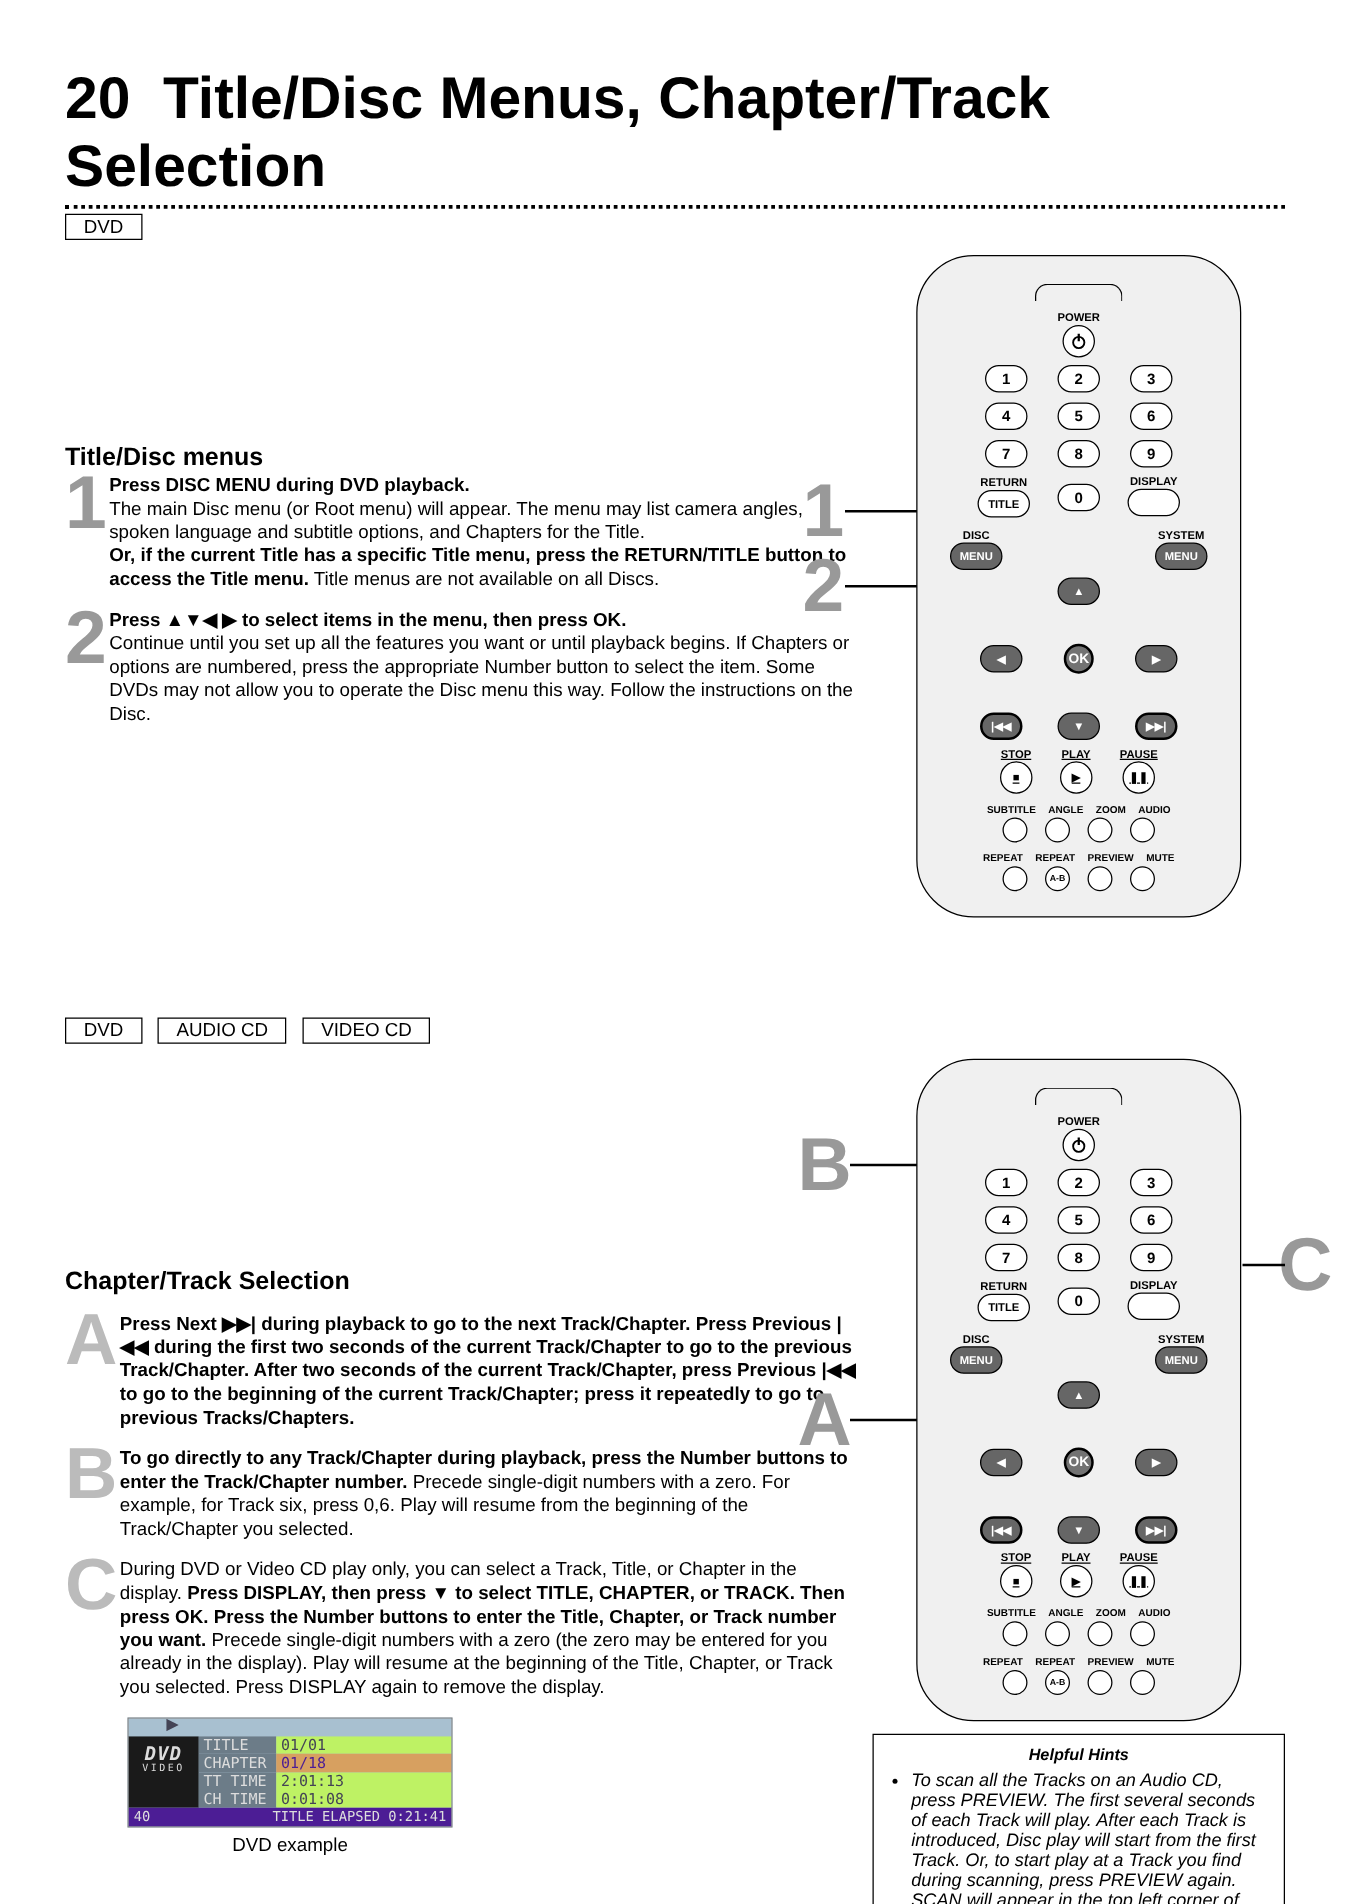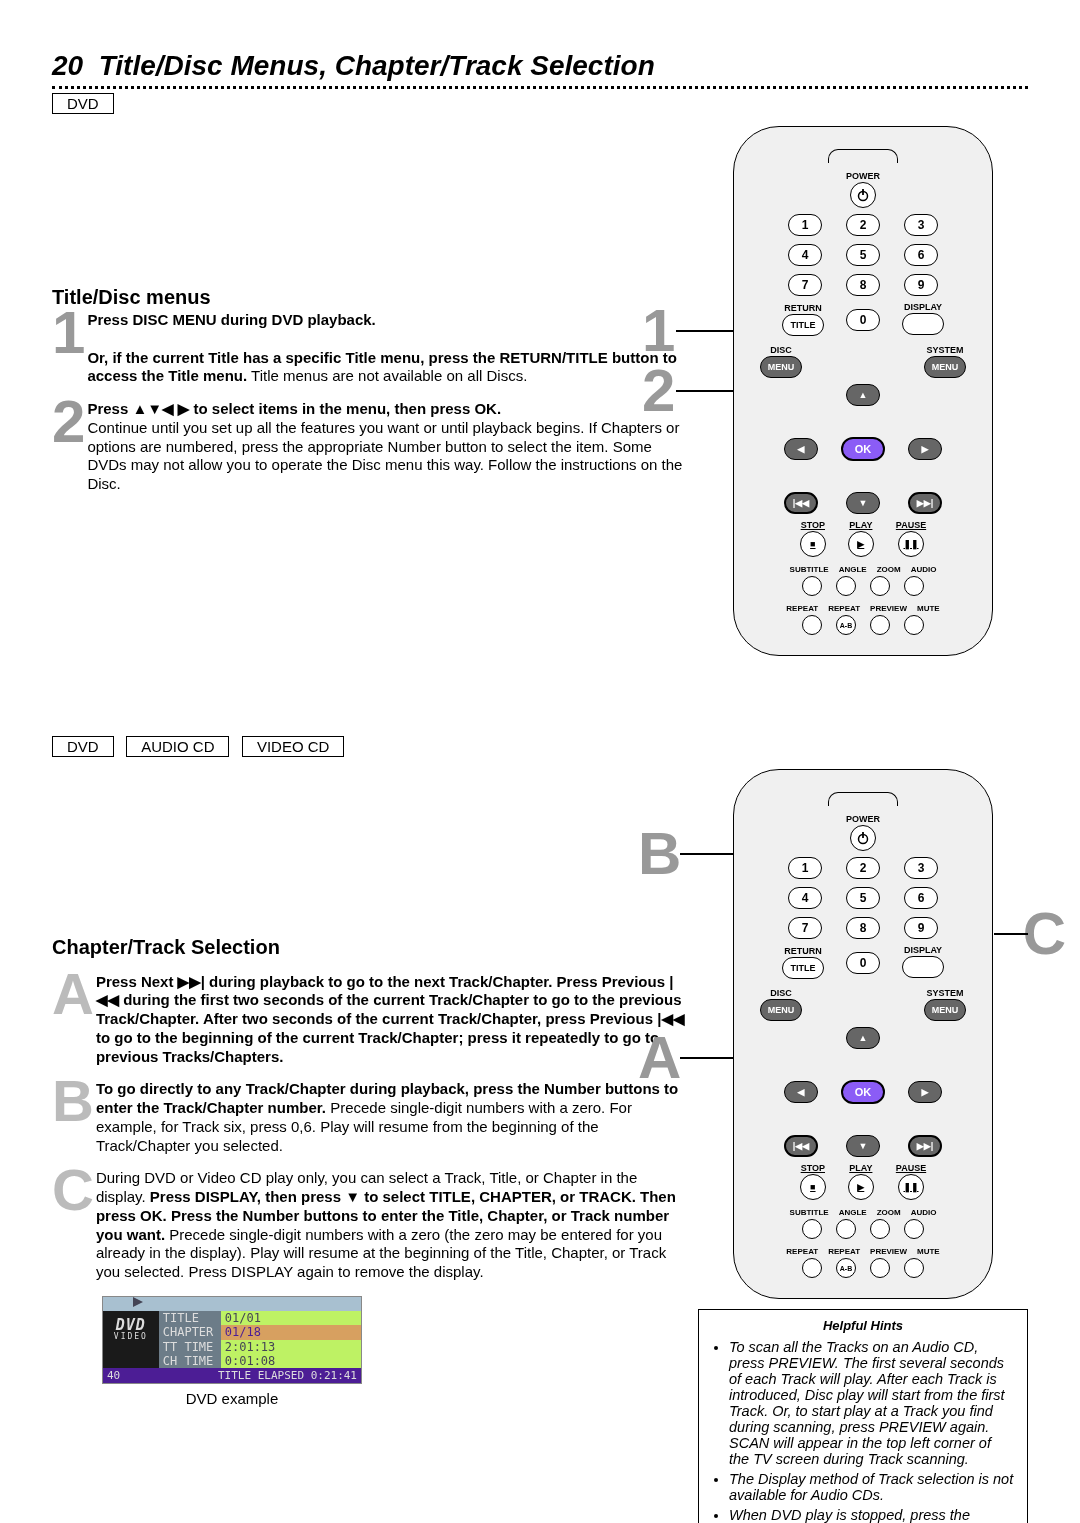--- a/index.html
+++ b/index.html
@@ -9,23 +9,22 @@
     font-family: "Gill Sans", "Helvetica Neue", Arial, sans-serif;
     background: #fff;
     color: #000;
     width: 1080px;
   }
   .page {
     padding: 50px 52px 40px 52px;
     position: relative;
   }
   .page-title {
-    font-size: 28px;
-    font-weight: bold;
-    font-style: italic;
+    font-size: 47px;
+    font-weight: bold;
     margin: 0 0 4px 0;
   }
   .dotrule {
     border: none;
     border-top: 3px dotted #000;
     margin: 0 0 4px 0;
   }
   .tag-row { margin: 0 0 12px 0; }
   .tag {
     display: inline-block;
@@ -126,21 +125,21 @@
     justify-content: center;
   }
   .remote .btn.circle { width: 26px; height: 26px; border-radius: 50%; }
   .remote .btn.ovaln { width: 34px; height: 22px; border-radius: 11px; font-weight: bold; font-size: 12px; }
   .remote .btn.ovalw { width: 42px; height: 22px; border-radius: 11px; font-size: 9px; }
   .remote .btn.small { width: 20px; height: 20px; border-radius: 50%; }
   .remote .btn.menu { background: #666; color: #fff; }
   .remote .numgrid { display: grid; grid-template-columns: repeat(3, 34px); gap: 8px 24px; justify-content: center; margin-bottom: 6px; }
   .remote .titlerow { display: flex; justify-content: center; align-items: center; gap: 22px; margin-bottom: 8px; }
   .remote .dpad { position: relative; width: 170px; height: 130px; margin: 4px auto; }
-  .remote .dpad .ok { position: absolute; left: 50%; top: 50%; transform: translate(-50%,-50%); width: 44px; height: 24px; border: 2px solid #000; border-radius: 12px; background: #8b5cf6; color: #fff; font-size: 11px; display: flex; align-items: center; justify-content: center; }
+  .remote .dpad .ok { position: absolute; left: 50%; top: 50%; transform: translate(-50%,-50%); width: 24px; height: 24px; border: 2px solid #000; border-radius: 12px; background: #737373; color: #fff; font-size: 11px; display: flex; align-items: center; justify-content: center; }
   .remote .dpad .arrowbtn { position: absolute; width: 34px; height: 22px; border: 1.5px solid #000; border-radius: 11px; background: #666; color: #fff; display: flex; align-items: center; justify-content: center; }
   .remote .dpad .up { left: 50%; top: 0; transform: translateX(-50%); }
   .remote .dpad .down { left: 50%; bottom: 0; transform: translateX(-50%); }
   .remote .dpad .left { left: 6px; top: 50%; transform: translateY(-50%); }
   .remote .dpad .right { right: 6px; top: 50%; transform: translateY(-50%); }
   .remote .dpad .skip { position: absolute; width: 34px; height: 22px; border: 2px solid #000; border-radius: 11px; background: #666; color: #fff; display: flex; align-items: center; justify-content: center; }
   .remote .dpad .skipL { left: 6px; bottom: 0; }
   .remote .dpad .skipR { right: 6px; bottom: 0; }
   .remote .transport { display: flex; justify-content: center; gap: 22px; margin-top: 6px; text-decoration: underline; }
   .remote .transport .tcol { display: flex; flex-direction: column; align-items: center; }
@@ -192,21 +191,21 @@
   </div>
 
   <div class="cols">
     <div class="leftcol">
       <div class="sect-title">Title/Disc menus</div>
 
       <div class="step">
         <div class="marker s1">1</div>
         <div class="body">
           <b>Press DISC MENU during DVD playback.</b><br>
-          <br>
+          <span>The main Disc menu (or Root menu) will appear. The menu may list camera angles, spoken language and subtitle options, and Chapters for the Title.</span><br>
           <b>Or, if the current Title has a specific Title menu, press the RETURN/TITLE button to access the Title menu.</b>
           <span> Title menus are not available on all Discs.</span>
         </div>
       </div>
 
       <div class="step">
         <div class="marker s1">2</div>
         <div class="body">
           <b>Press ▲▼◀ ▶ to select items in the menu, then press OK.</b><br>
           <span>Continue until you set up all the features you want or until playback begins. If Chapters or options are numbered, press the appropriate Number button to select the item. Some DVDs may not allow you to operate the Disc menu this way. Follow the instructions on the Disc.</span>

